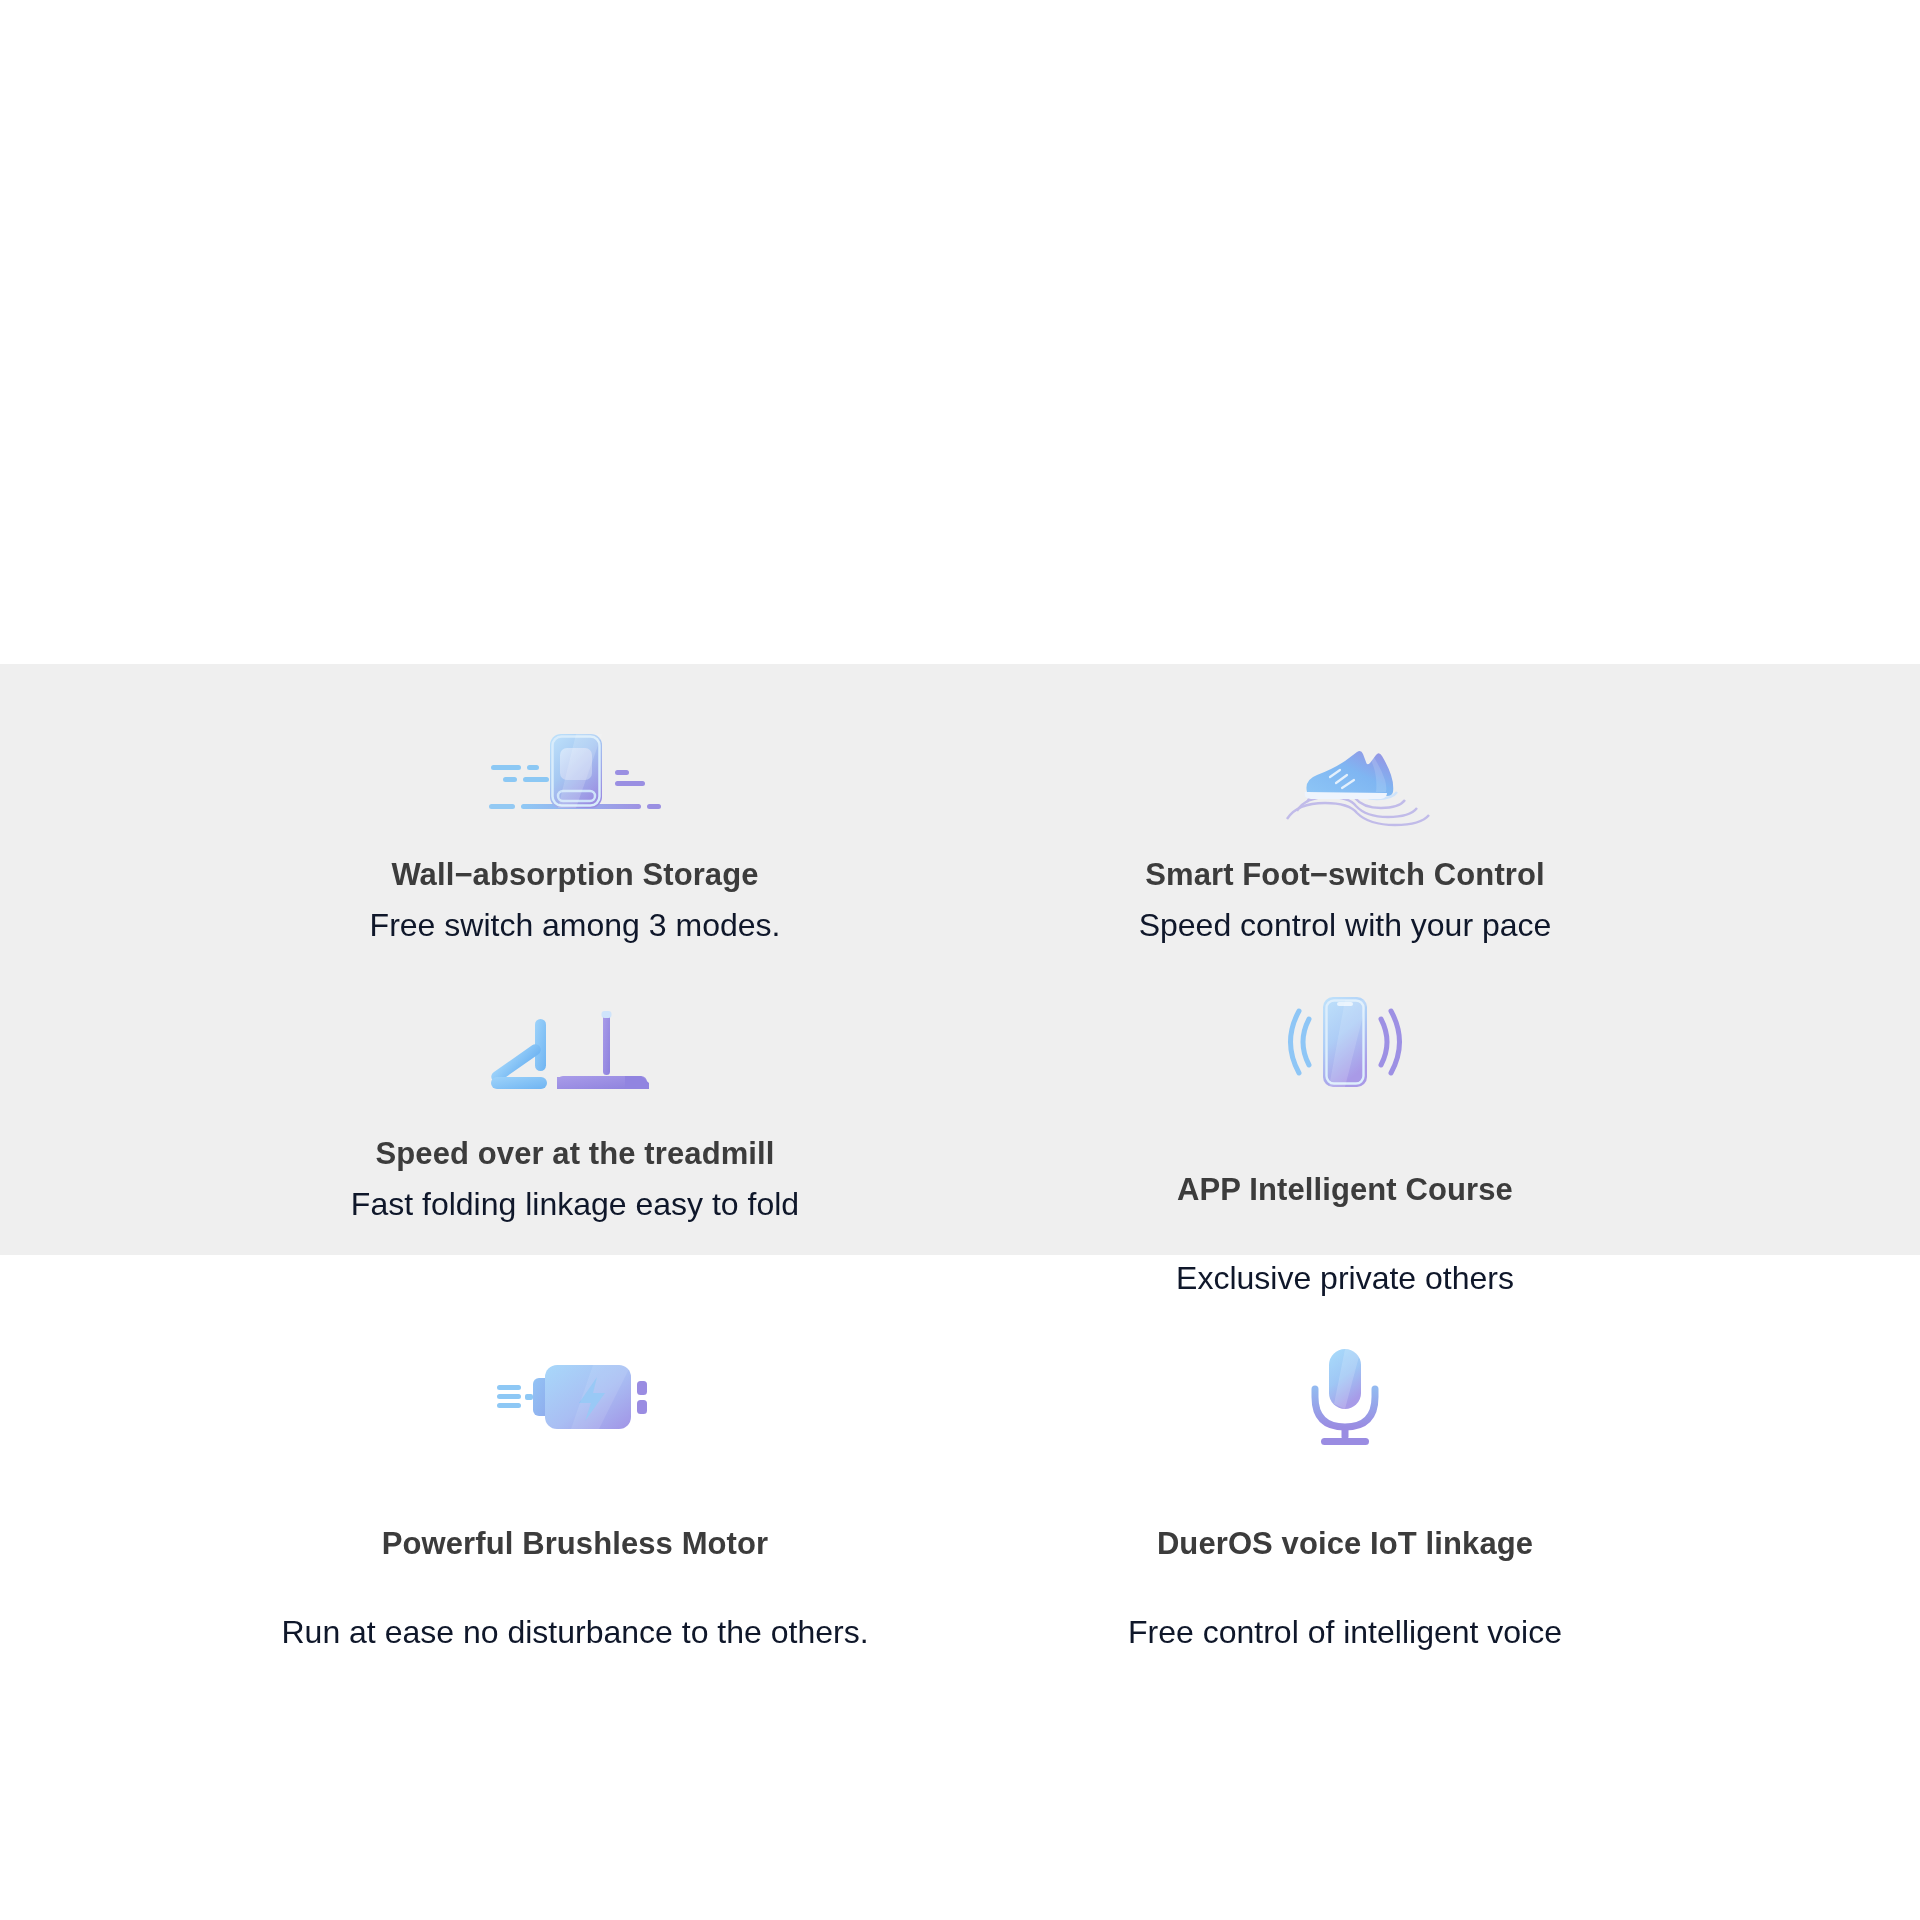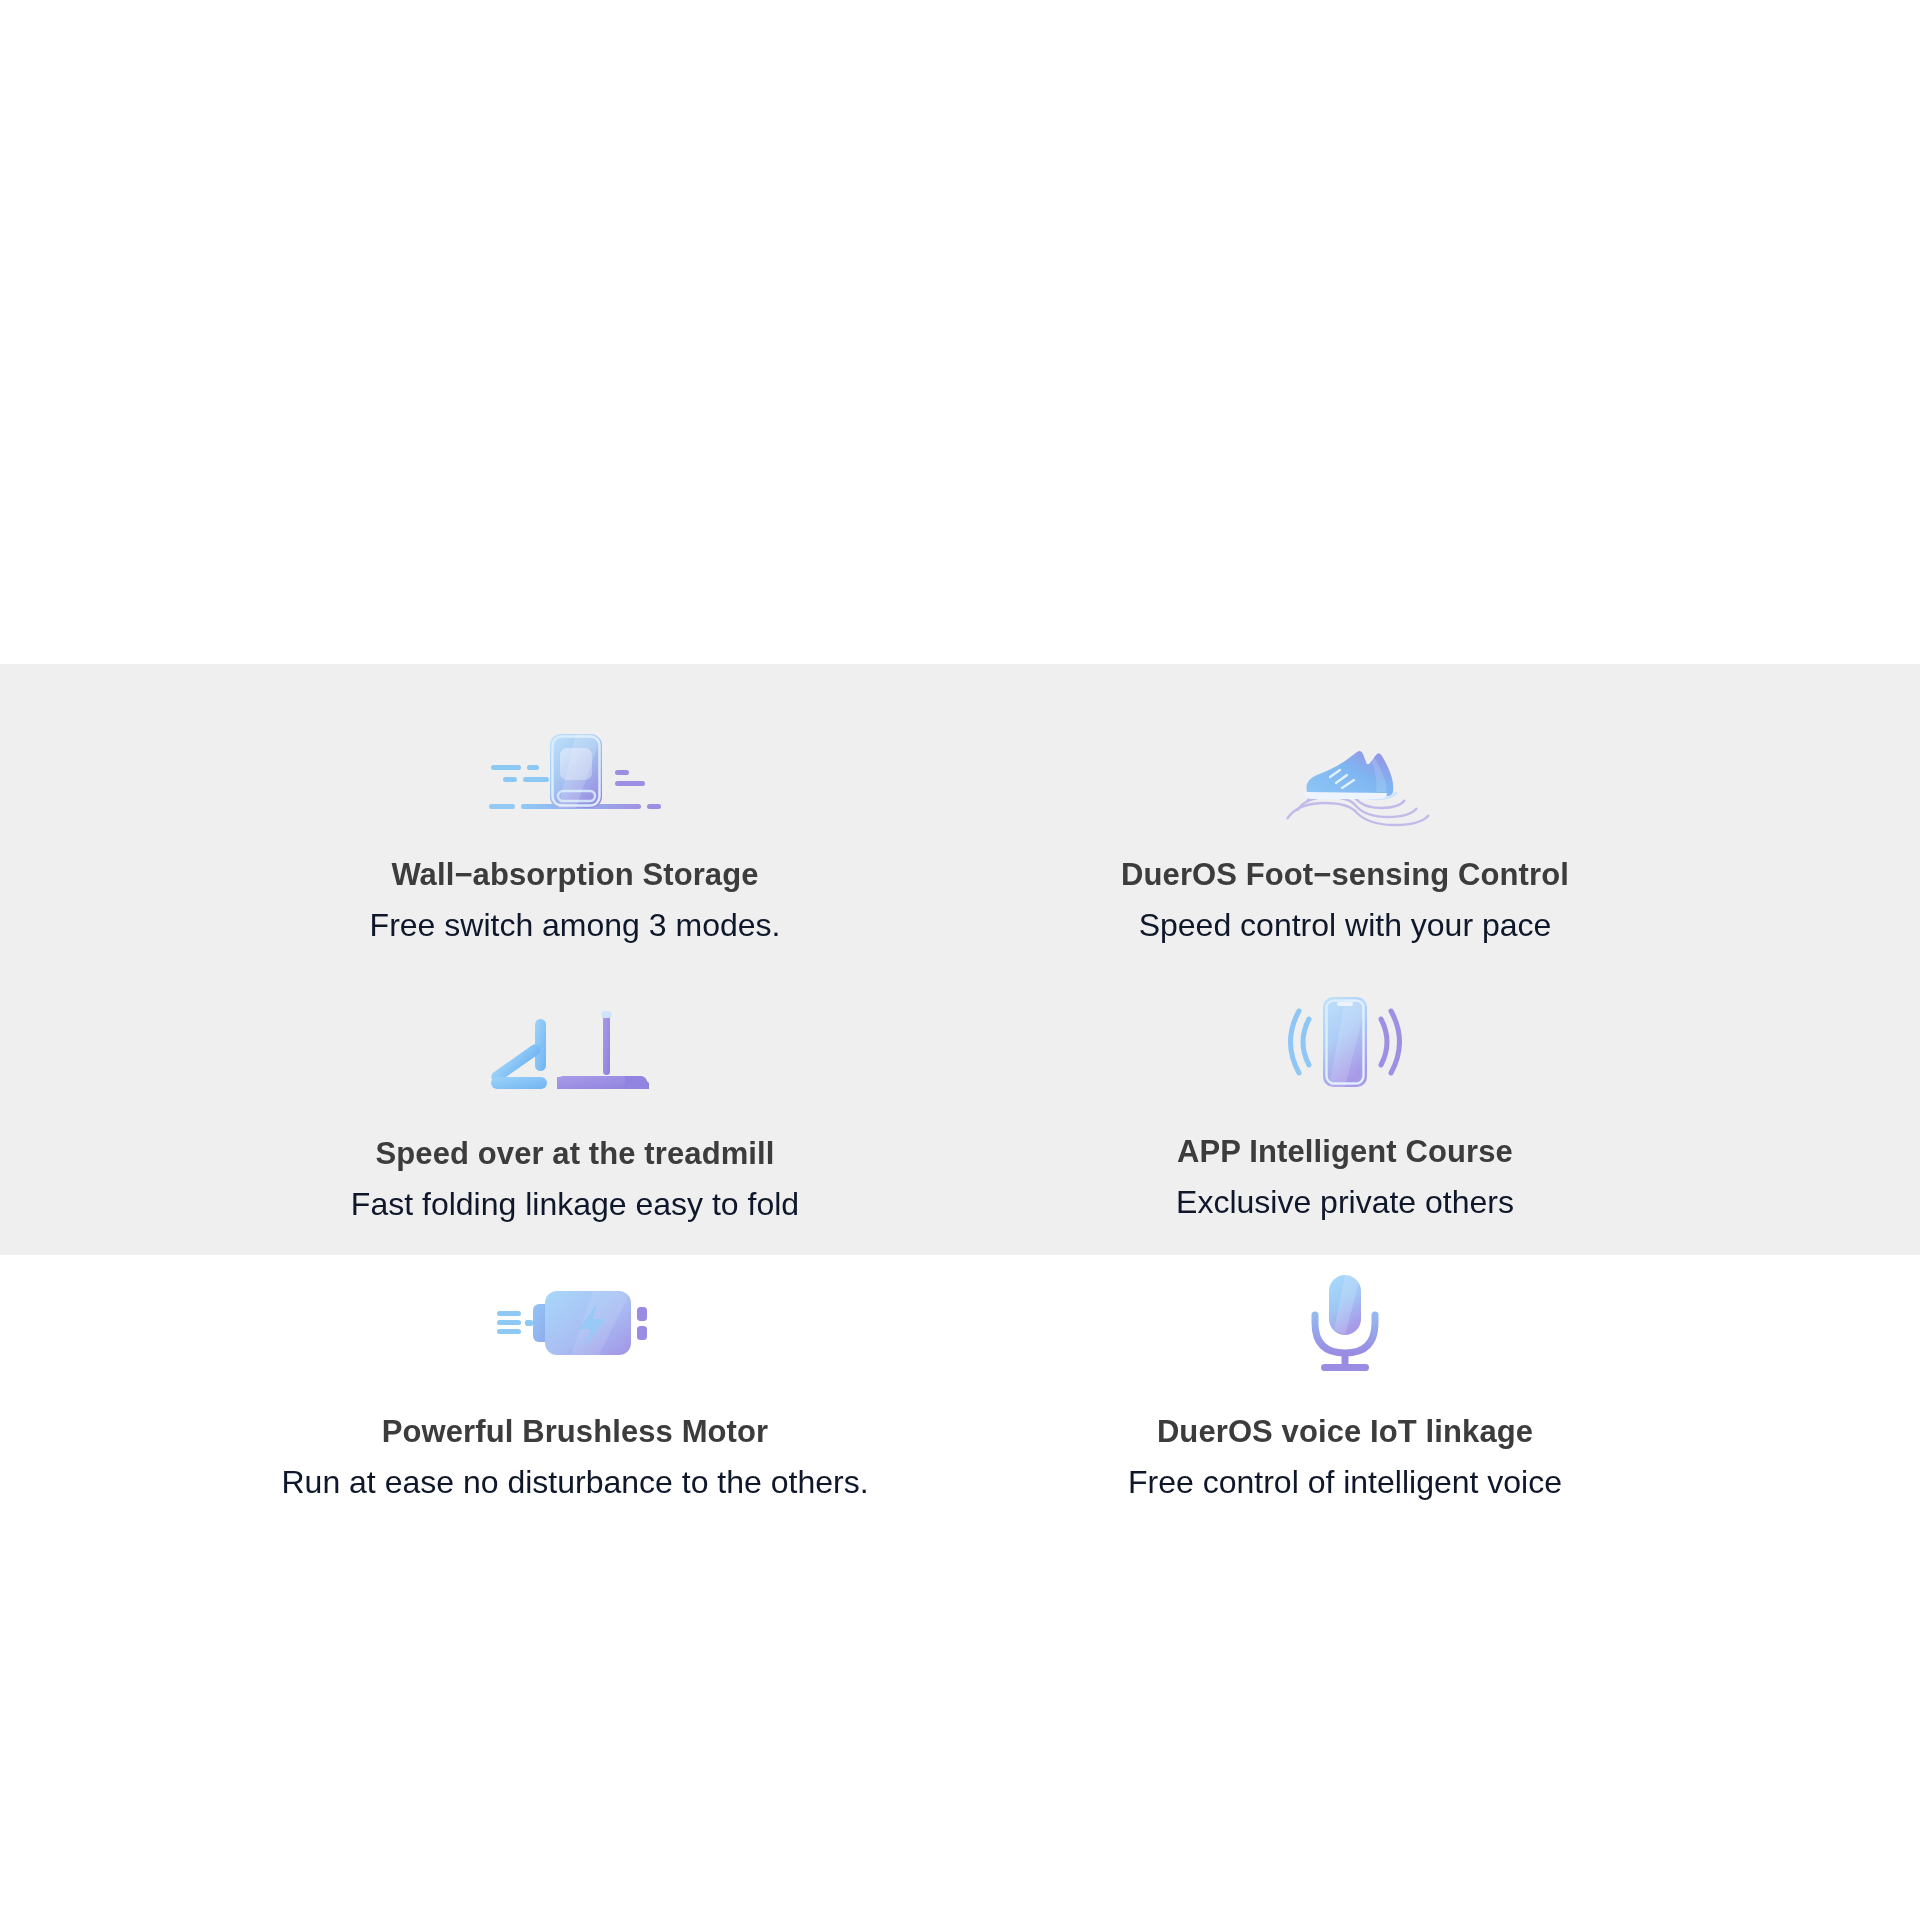--- a/index.html
+++ b/index.html
@@ -56,21 +56,21 @@
 
   .feature-cell {
     position: relative;
     display: flex;
     flex-direction: column;
     align-items: center;
     justify-content: flex-start;
   }
 
   .feature-cell.row1 { padding-top: 54px; }
-  .feature-cell.row2 { padding-top: 44px; }
+  .feature-cell.row2 { padding-top: 44px; gap: 38px; }
 
   .icon-box {
     width: 200px;
     height: 110px;
     display: flex;
     align-items: center;
     justify-content: center;
   }
 
   .feature-title {
@@ -189,21 +189,21 @@
 
             <g stroke="#e4f0fc" stroke-width="2.2" stroke-linecap="round" fill="none">
               <path d="M85 59 l10 -7"></path>
               <path d="M91 65 l11 -8"></path>
               <path d="M97 70 l12 -8"></path>
             </g>
 
             <path d="M128 38 q8 12 12 24 q2 7 1 12 l-10 0 q2 -18 -6 -34 z" fill="#ffffff" opacity="0.14"></path>
           </svg>
         </div>
-        <div class="feature-title">DuerOS Foot−sensing Control</div>
+        <div class="feature-title">Smart Foot−switch Control</div>
         <div class="feature-sub">Speed control with your pace</div>
       </div>
 
       <div class="feature-cell row1">
         <div class="icon-box">
           <svg width="200" height="110" viewBox="0 0 200 110" xmlns="http://www.w3.org/2000/svg">
             <defs>
               <linearGradient id="g3blue" x1="0" y1="0" x2="1" y2="1">
                 <stop offset="0%" stop-color="#9ed3fa"></stop>
                 <stop offset="100%" stop-color="#6fb4f2"></stop>

